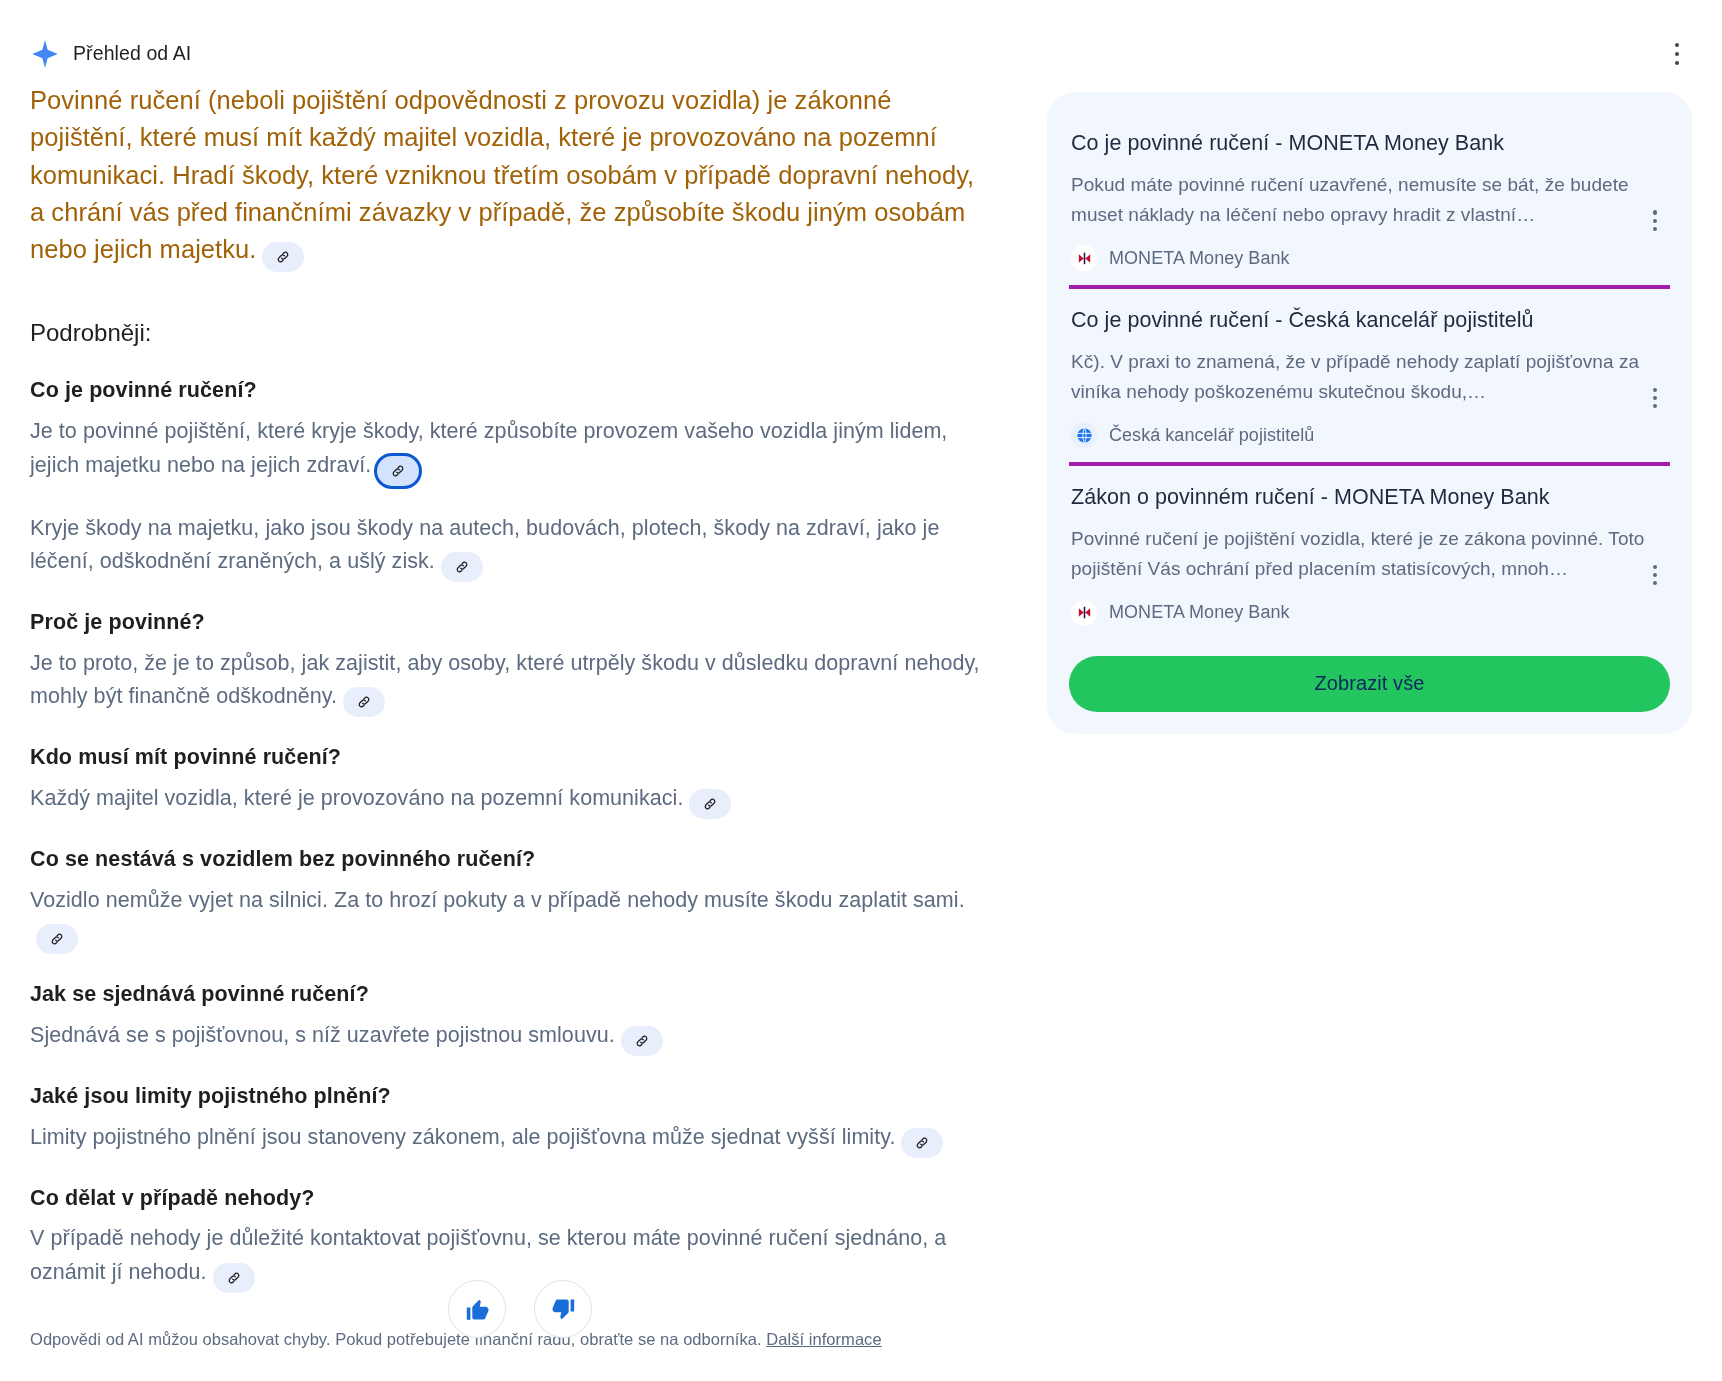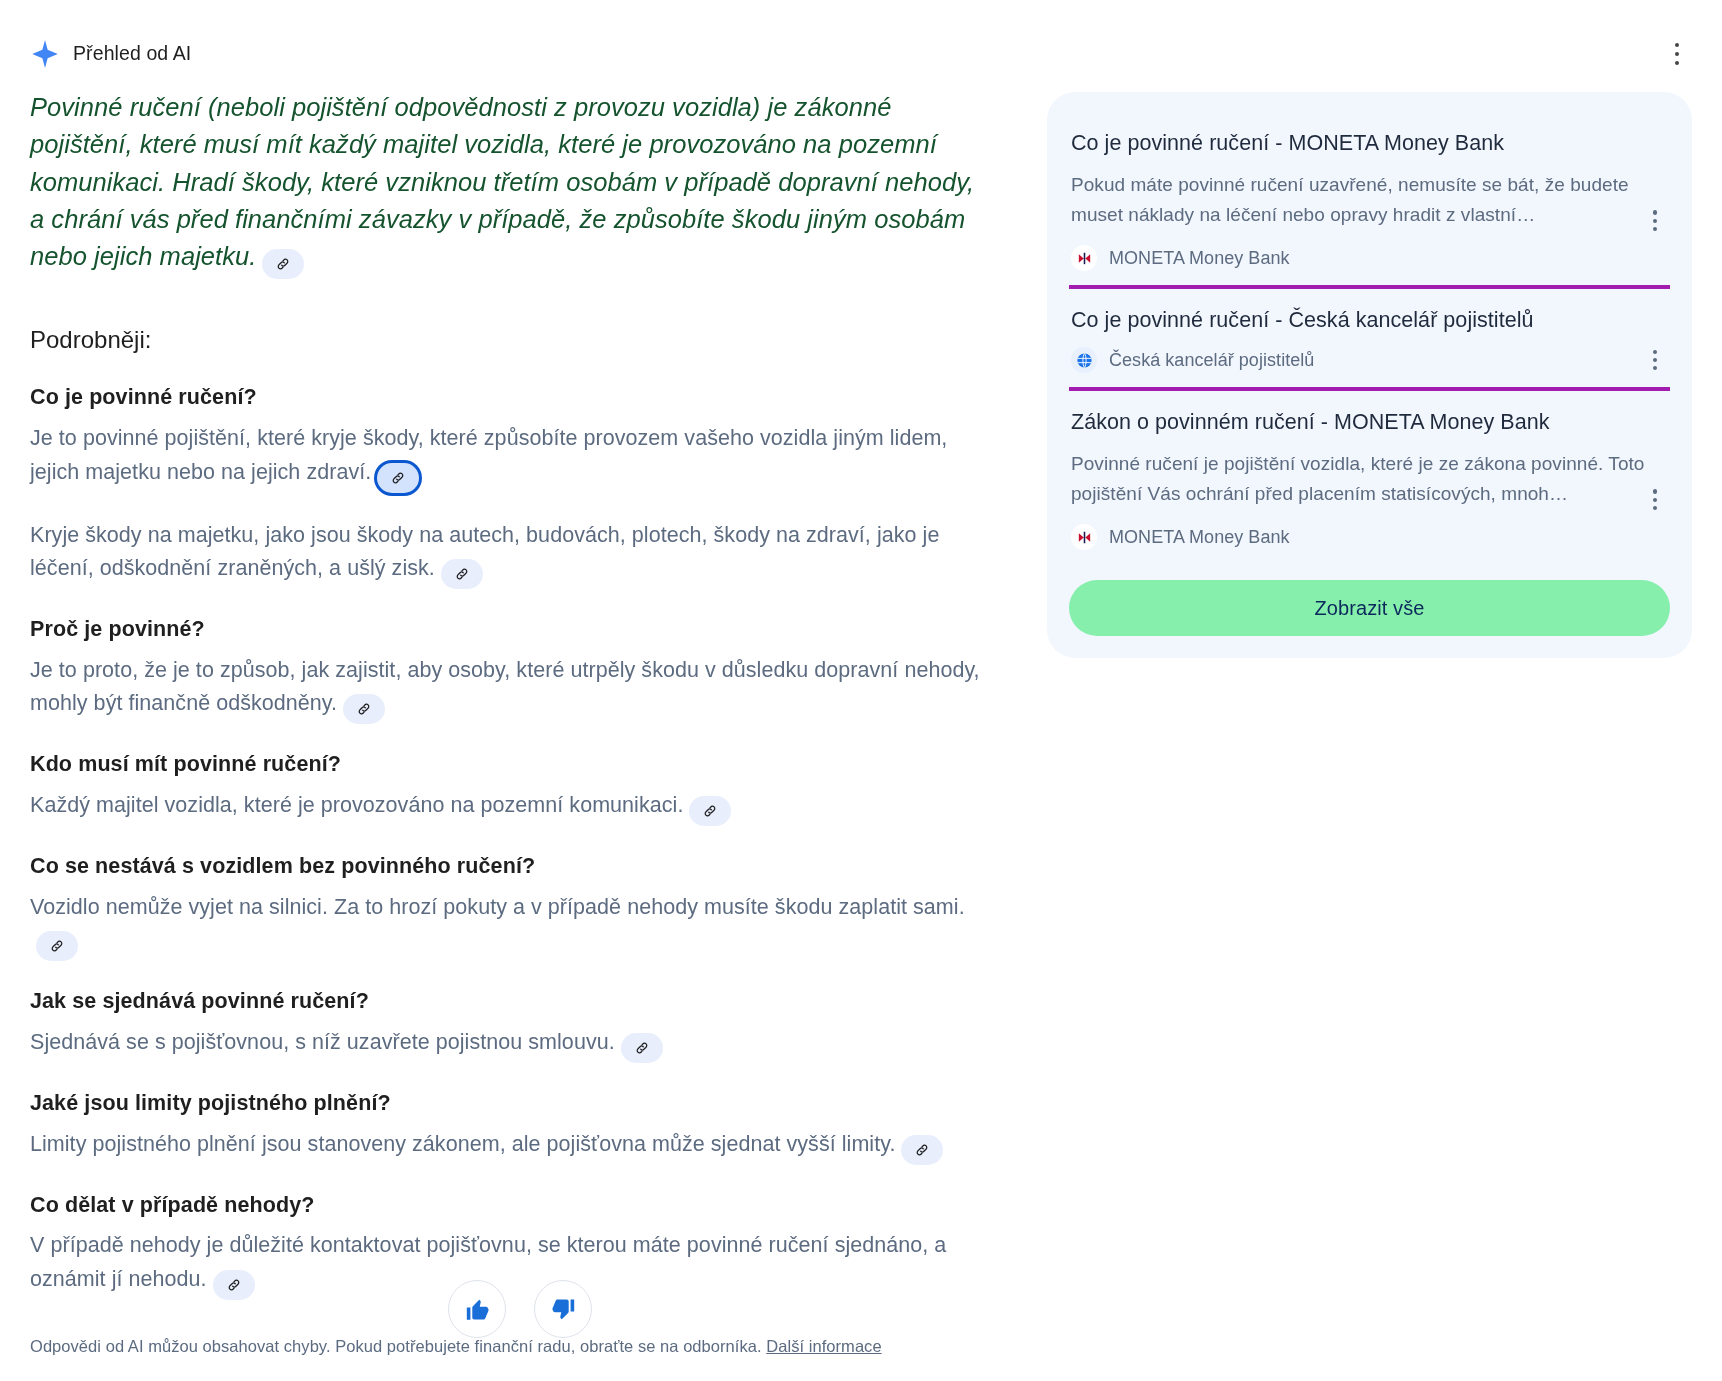--- a/index.html
+++ b/index.html
@@ -65,25 +65,24 @@
   .col-right {
     position: absolute;
     left: 1047px; top: 14px;
     width: 645px;
   }
 
   
   .lede {
     font-size: 25.5px;
     line-height: 1.465;
-    color: #14532d;
-    letter-spacing: .05px;
-    margin: 11px 0 6px 0;
+    color: #a16207;
+    letter-spacing: .05px;
+    margin: 4px 0 6px 0;
     max-width: 965px;
-    font-style: italic;
   }
   .subhead {
     font-size: 24px;
     line-height: 1.42;
     color: #1f1f1f;
     margin: 44px 0 26px 0;
   }
   .qa { margin: 0 0 26px 0; }
   .q {
     font-size: 21.5px;
@@ -216,21 +215,21 @@
     gap: 4px;
     cursor: pointer;
   }
   .src-menu i { width: 4.2px; height: 4.2px; border-radius: 50%; background: #5c6b80; display:block; }
   .show-all {
     margin-top: 16px;
     width: 100%;
     height: 56px;
     border: 0;
     border-radius: 28px;
-    background: #86efac;
+    background: #22c55e;
     color: #0b2a5b;
     font-size: 20px;
     font-family: inherit;
     letter-spacing: .1px;
     cursor: pointer;
   }
 </style>
 </head>
 <body>
 
@@ -391,20 +390,21 @@
               <span class="src-name">MONETA Money Bank</span>
             </div>
             <div class="src-menu">
               <i></i>
               <i></i>
               <i></i>
             </div>
           </div>
           <div class="src">
             <div class="src-title">Co je povinné ručení - Česká kancelář pojistitelů</div>
+            <div class="src-snippet">Kč). V praxi to znamená, že v případě nehody zaplatí pojišťovna za viníka nehody poškozenému skutečnou škodu,…</div>
             <div class="src-foot">
               <span class="favicon globe">
                 <svg viewBox="0 0 24 24" aria-hidden="true">
                   <circle cx="12" cy="12" r="10" fill="#1a73e8"></circle>
                   <path d="M2.6 9h18.8M2.6 15h18.8M12 2.2c3 3 3 16.6 0 19.6M12 2.2c-3 3-3 16.6 0 19.6" stroke="#fff" stroke-width="1.3" fill="none"></path>
                 </svg>
               </span>
               <span class="src-name">Česká kancelář pojistitelů</span>
             </div>
             <div class="src-menu">

